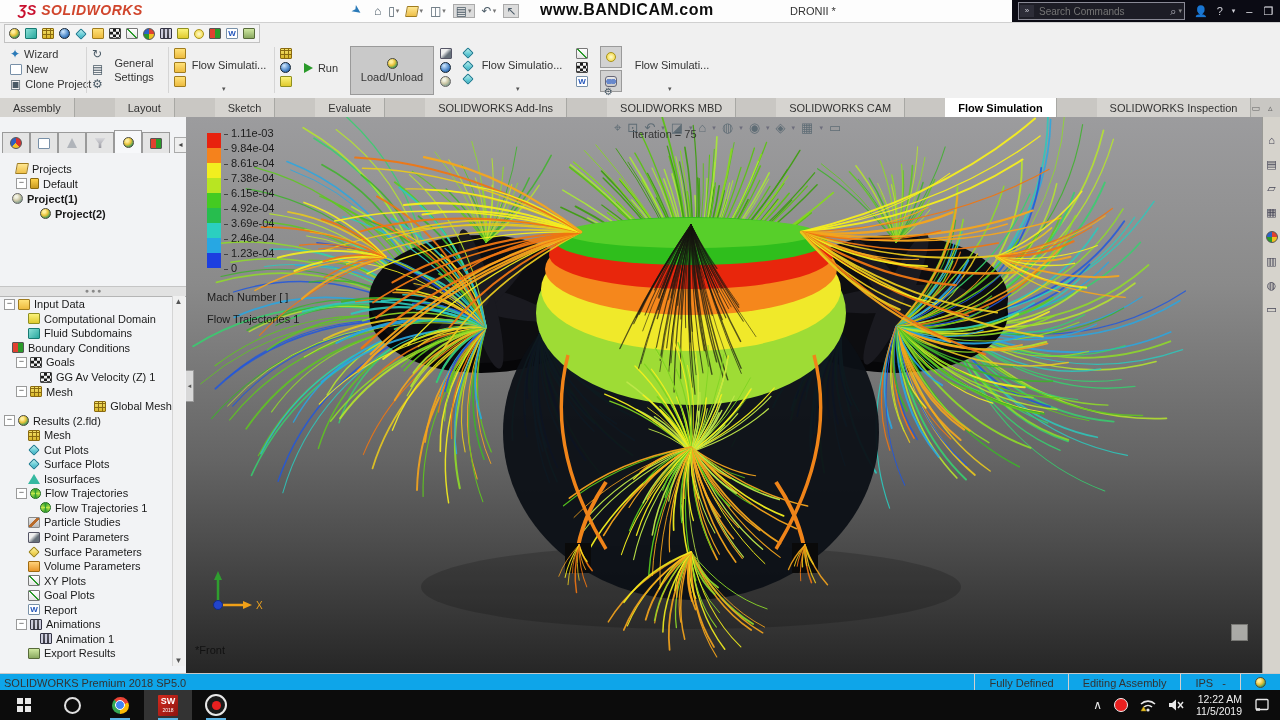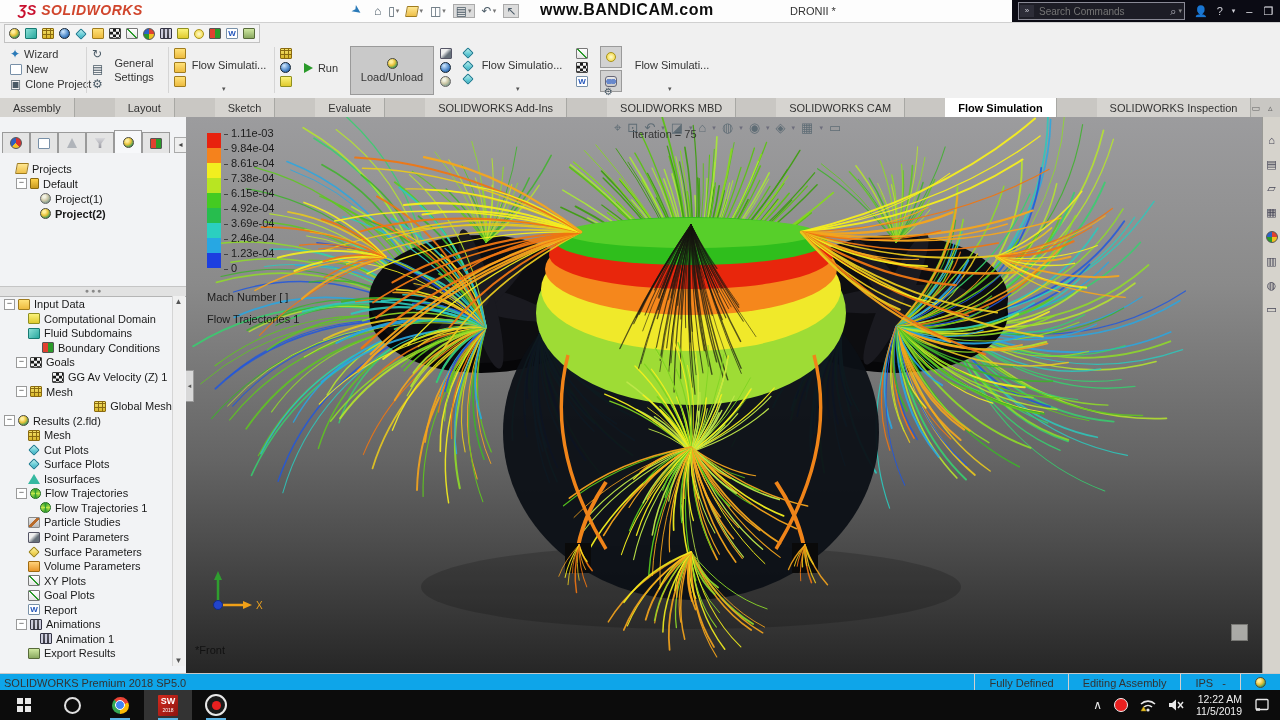--- a/index.html
+++ b/index.html
@@ -346,21 +346,21 @@
       <div class="trow" style="height: 15px; padding-left: 4px;">
         <span class="expsp"></span>
         <span class="mi mi-folder-open"></span>
         <span class="lbl">Projects</span>
       </div>
       <div class="trow" style="height: 15px; padding-left: 16px;">
         <span class="exp">−</span>
         <span class="mi mi-pin"></span>
         <span class="lbl">Default</span>
       </div>
-      <div class="trow" style="height: 15px; padding-left: 28px;">
+      <div class="trow" style="height: 15px;  font-weight: bold;">
         <span class="expsp"></span>
         <span class="mi mi-gearball-gray"></span>
         <span class="lbl">Project(1)</span>
       </div>
       <div class="trow" style="height: 15px; padding-left: 28px;">
         <span class="expsp"></span>
         <span class="mi mi-gearball"></span>
         <span class="lbl" style="font-weight: 700;">Project(2)</span>
       </div>
     </div>
@@ -374,31 +374,31 @@
       <div class="trow" style="height: 14.55px; padding-left: 16px;">
         <span class="expsp"></span>
         <span class="mi mi-box"></span>
         <span class="lbl">Computational Domain</span>
       </div>
       <div class="trow" style="height: 14.55px; padding-left: 16px;">
         <span class="expsp"></span>
         <span class="mi mi-cube"></span>
         <span class="lbl">Fluid Subdomains</span>
       </div>
-      <div class="trow" style="height: 14.55px; padding-left: 30px;">
+      <div class="trow" style="height: 14.55px; padding-left: 0;">
         <span class="expsp"></span>
         <span class="mi mi-bc"></span>
         <span class="lbl">Boundary Conditions</span>
       </div>
       <div class="trow" style="height: 14.55px; padding-left: 16px;">
         <span class="exp">−</span>
         <span class="mi mi-flag"></span>
         <span class="lbl">Goals</span>
       </div>
-      <div class="trow" style="height: 14.55px; padding-left: 40px;">
+      <div class="trow" style="height: 14.55px; padding-left: 28px;">
         <span class="expsp"></span>
         <span class="mi mi-flag"></span>
         <span class="lbl">GG Av Velocity (Z) 1</span>
       </div>
       <div class="trow" style="height: 14.55px; padding-left: 16px;">
         <span class="exp">−</span>
         <span class="mi mi-grid"></span>
         <span class="lbl">Mesh</span>
       </div>
       <div class="trow" style="height: 14.55px; padding-left: 28px; justify-content: flex-end;">

